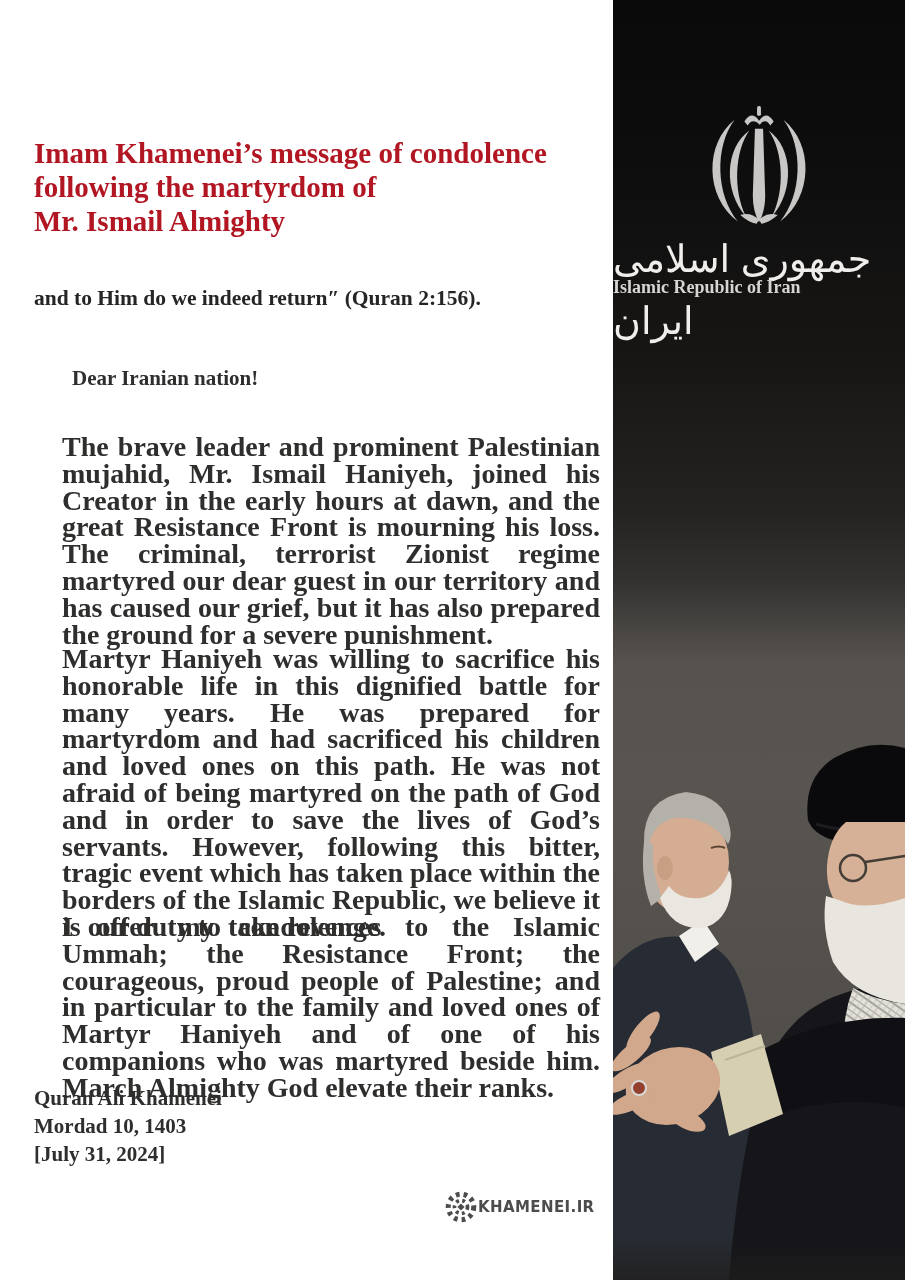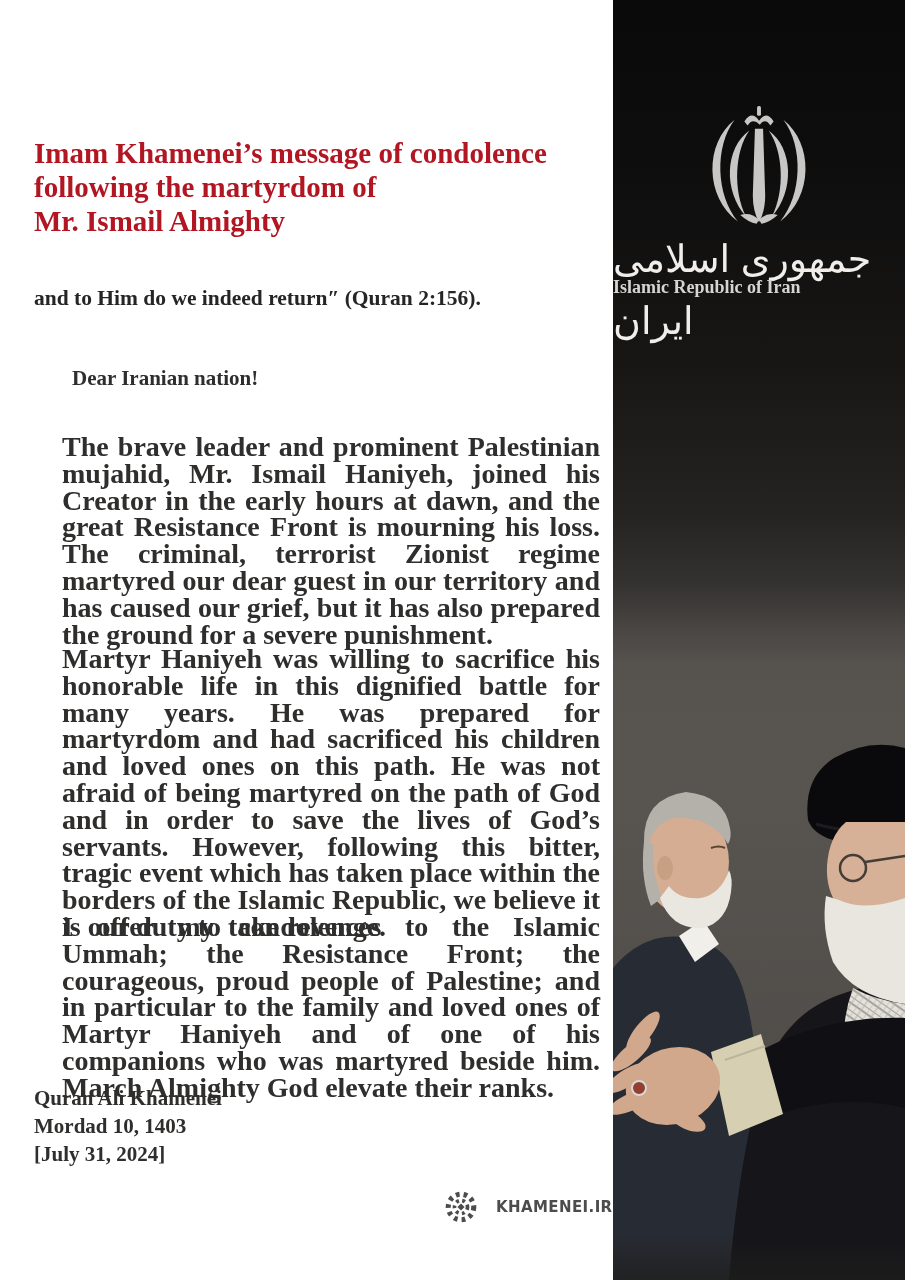--- a/index.html
+++ b/index.html
@@ -28,21 +28,21 @@
   }
   .p1{top:422px;}
   .p2{top:634px;}
   .p3{top:902px;}
   .signature{
     position:absolute; top:1084px; left:0; width:100%;
     color:#2f2e2d; font-weight:700; font-size:21px; line-height:28px;
   }
   .logo{
     position:absolute; top:1190px; left:410px;
-    display:flex; align-items:center; gap:18px;
+    display:flex; align-items:center; gap:0;
   }
   .logo-text{
     font-family:"DejaVu Sans", sans-serif; font-weight:700;
     font-size:15px; letter-spacing:.4px; color:#4c4c4c;
   }
   .panel{
     position:absolute; left:613px; top:0; width:292px; height:1280px;
     background:linear-gradient(180deg,
       #0a0a0a 0%, #0e0d0d 12%, #171615 28%, #242321 40%,
       #383634 47%, #4d4a47 52%, #575450 58%, #595551 76%,

